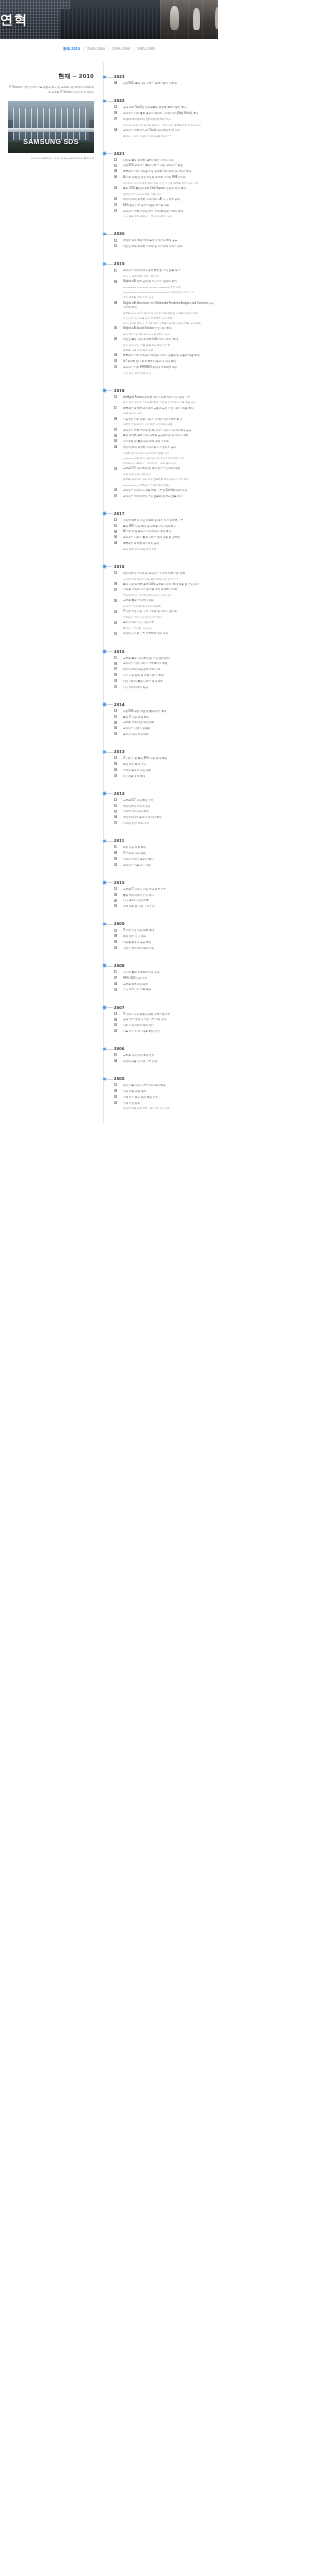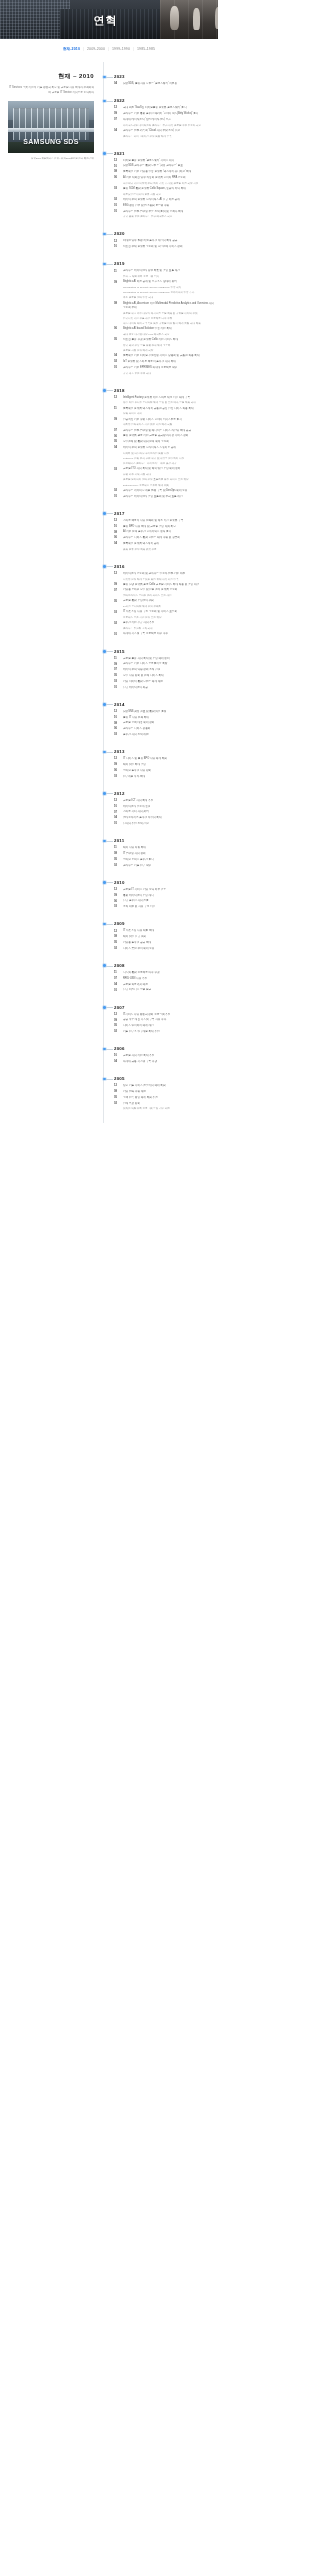--- a/index.html
+++ b/index.html
@@ -66,23 +66,23 @@
     border-radius:40% 40% 30% 30%;
     background:linear-gradient(180deg,#d8d2cb,#8e877f);
     box-shadow:
       22px 1px 0 -1px rgba(223,217,209,.85),
       44px 0 0 -1px rgba(206,200,192,.8),
       66px 2px 0 -1px rgba(214,208,200,.75);
   }
   .hero-title {
     position:absolute; left:0; right:7px; top:50%;
     transform:translateY(-50%);
-    text-align:center;
+    text-align:left;
     color:#fff;
-    font-size:11px;
+    font-size:13px;
     font-weight:bold;
     letter-spacing:1px;
     text-shadow:0 1px 3px rgba(0,0,0,.8);
   }
 
   
   .tabs {
     display:flex;
     justify-content:center;
     align-items:center;

